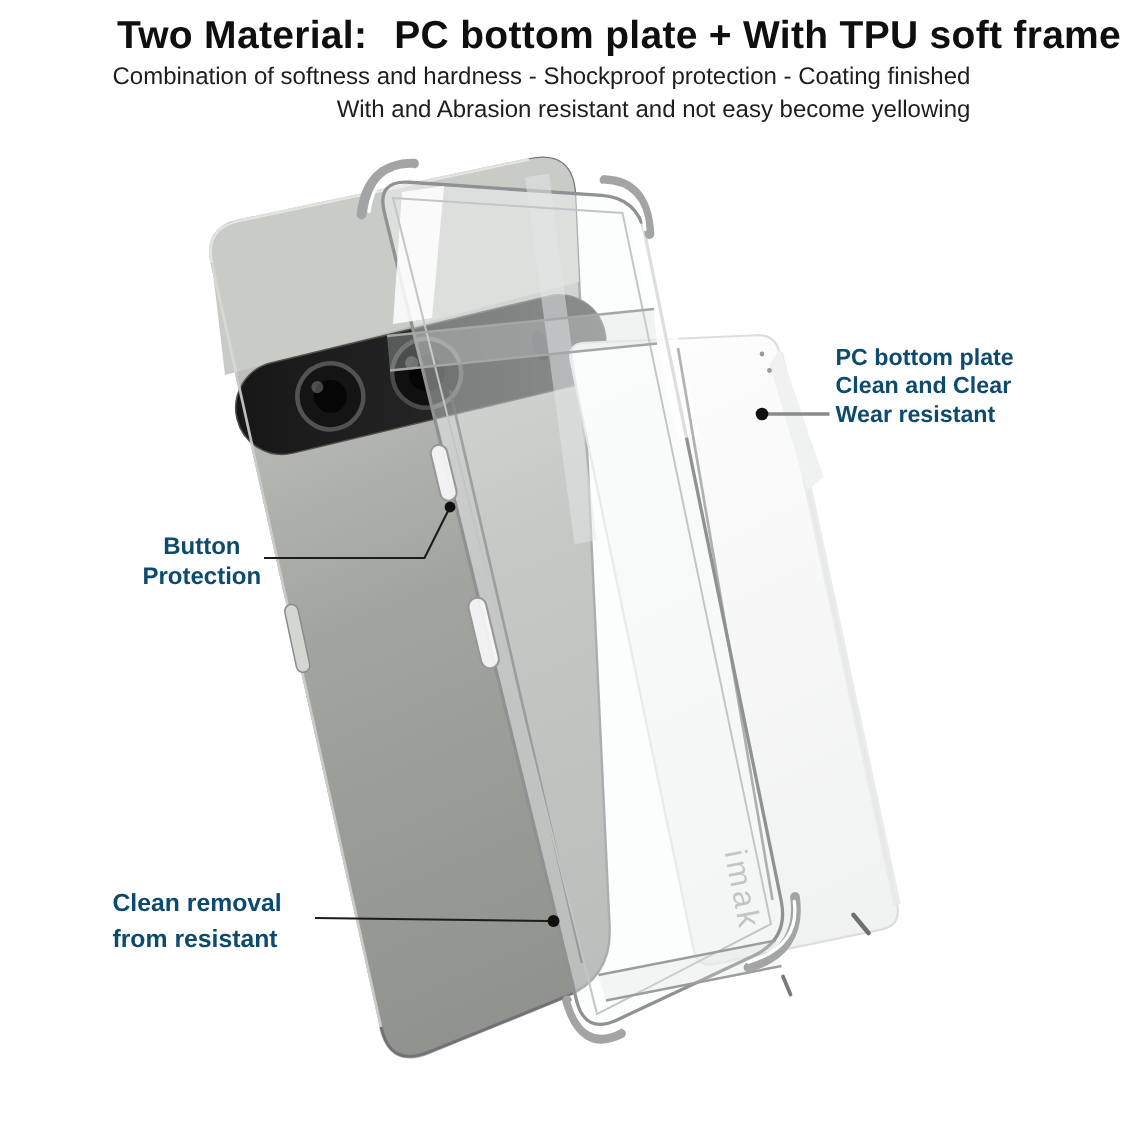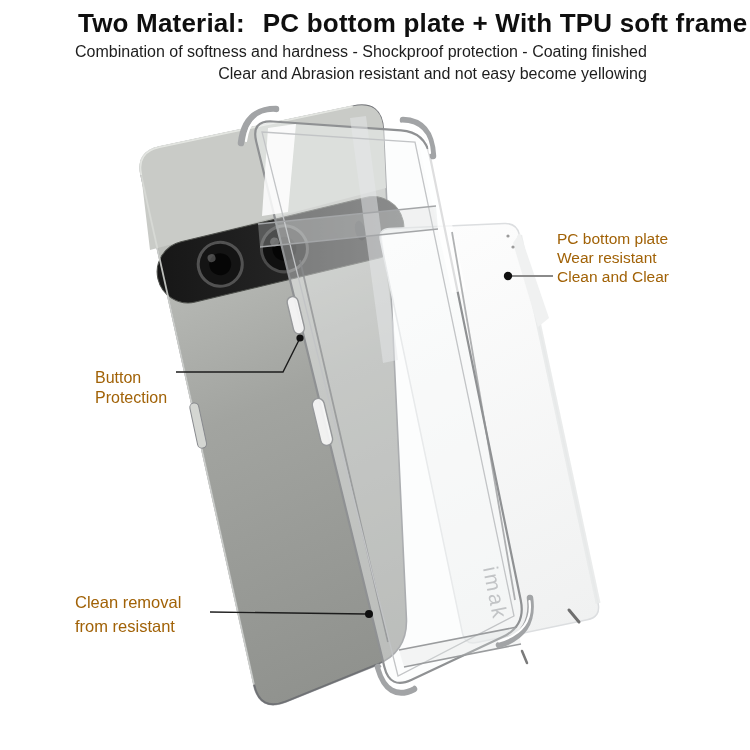--- a/index.html
+++ b/index.html
@@ -3,36 +3,36 @@
 <meta charset="utf-8">
 <style>
   html,body{margin:0;padding:0;background:#fff;}
   .canvas{position:relative;width:750px;height:750px;background:#ffffff;overflow:hidden;
           font-family:"Liberation Sans",sans-serif;color:#161616;}
   .art{position:absolute;left:0;top:0;}
   .title{position:absolute;left:78px;top:8px;font-size:26px;font-weight:bold;color:#0f0f0f;
          white-space:nowrap;letter-spacing:.2px;}
   .title .t-gap{display:inline-block;width:18px;}
   .subtitle{position:absolute;left:75px;top:41px;font-size:16px;line-height:22px;color:#1d1d1d;text-align:right;}
-  .callout{position:absolute;font-weight:normal;color:#a16207;white-space:nowrap;}
+  .callout{position:absolute;font-weight:bold;color:#0c4a6e;white-space:nowrap;}
   .co-pc{left:557px;top:229px;font-size:15.5px;line-height:19px;}
-  .co-btn{left:95px;top:368px;font-size:16px;line-height:20px;}
+  .co-btn{left:95px;top:355px;font-size:16px;line-height:20px;text-align:center;}
   .co-tpu{left:75px;top:591px;font-size:16.5px;line-height:23.5px;}
 </style>
 </head>
 <body>
 
 <div class="canvas">
 
   <div class="title">
     <span>Two Material:</span><span class="t-gap"></span><span>PC bottom plate + With TPU soft frame</span>
   </div>
   <div class="subtitle">
     <div>Combination of softness and hardness - Shockproof protection - Coating finished</div>
-    <div>Clear and Abrasion resistant and not easy become yellowing</div>
+    <div>With and Abrasion resistant and not easy become yellowing</div>
   </div>
 
   <svg class="art" width="750" height="750" viewBox="0 0 750 750">
     <defs>
       <linearGradient id="phoneGrad" gradientUnits="userSpaceOnUse" x1="150" y1="170" x2="380" y2="700">
         <stop offset="0" stop-color="#c7c9c5"></stop>
         <stop offset="0.45" stop-color="#a2a4a0"></stop>
         <stop offset="1" stop-color="#8e908c"></stop>
       </linearGradient>
       <linearGradient id="visorGrad" gradientUnits="userSpaceOnUse" x1="0" y1="0" x2="250" y2="60">
@@ -129,22 +129,22 @@
       <circle cx="508" cy="276" r="4.2" fill="#101010"></circle>
       <path d="M176,372 L283,372 L299,340" fill="none" stroke="#1c1c1c" stroke-width="1.4"></path>
       <circle cx="300" cy="338" r="3.6" fill="#101010"></circle>
       <line x1="210" y1="612" x2="366" y2="614" stroke="#1c1c1c" stroke-width="1.4"></line>
       <circle cx="369" cy="614" r="4" fill="#101010"></circle>
     </g>
   </svg>
 
   <div class="callout co-pc">
     <div>PC bottom plate</div>
+    <div>Clean and Clear</div>
     <div>Wear resistant</div>
-    <div>Clean and Clear</div>
   </div>
 
   <div class="callout co-btn">
     <div>Button</div>
     <div>Protection</div>
   </div>
 
   <div class="callout co-tpu">
     <div>Clean removal</div>
     <div>from resistant</div>

